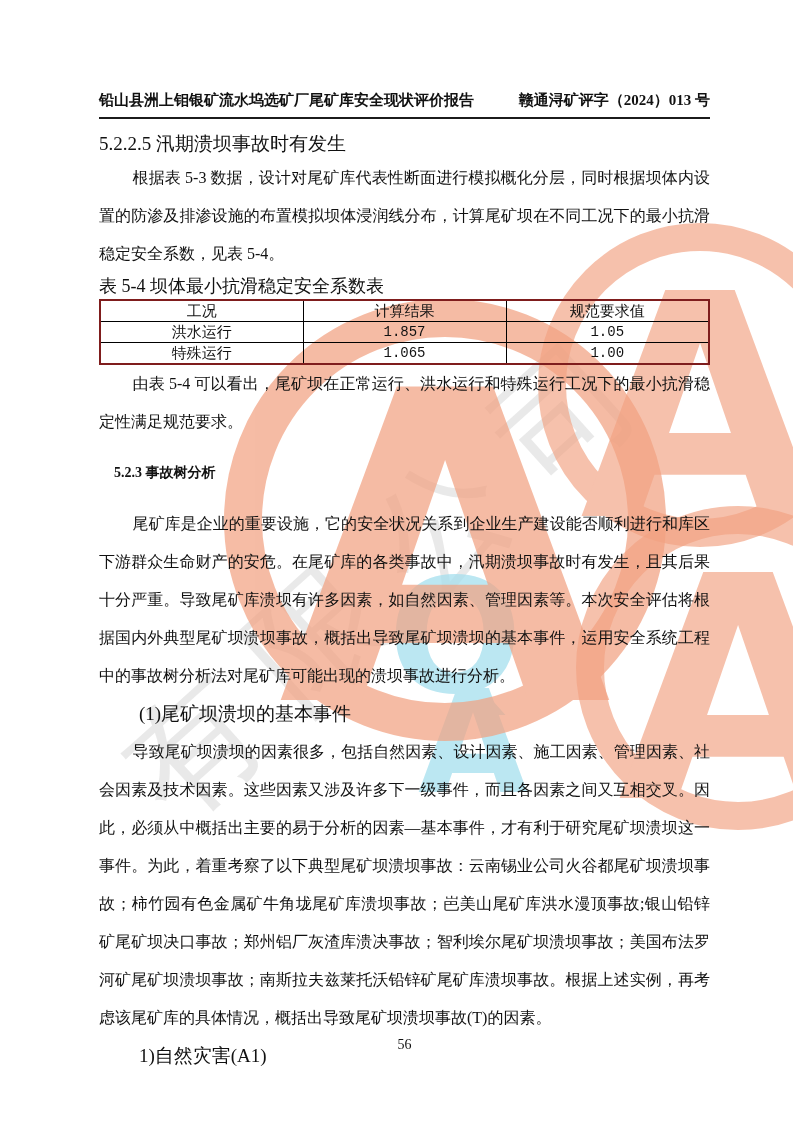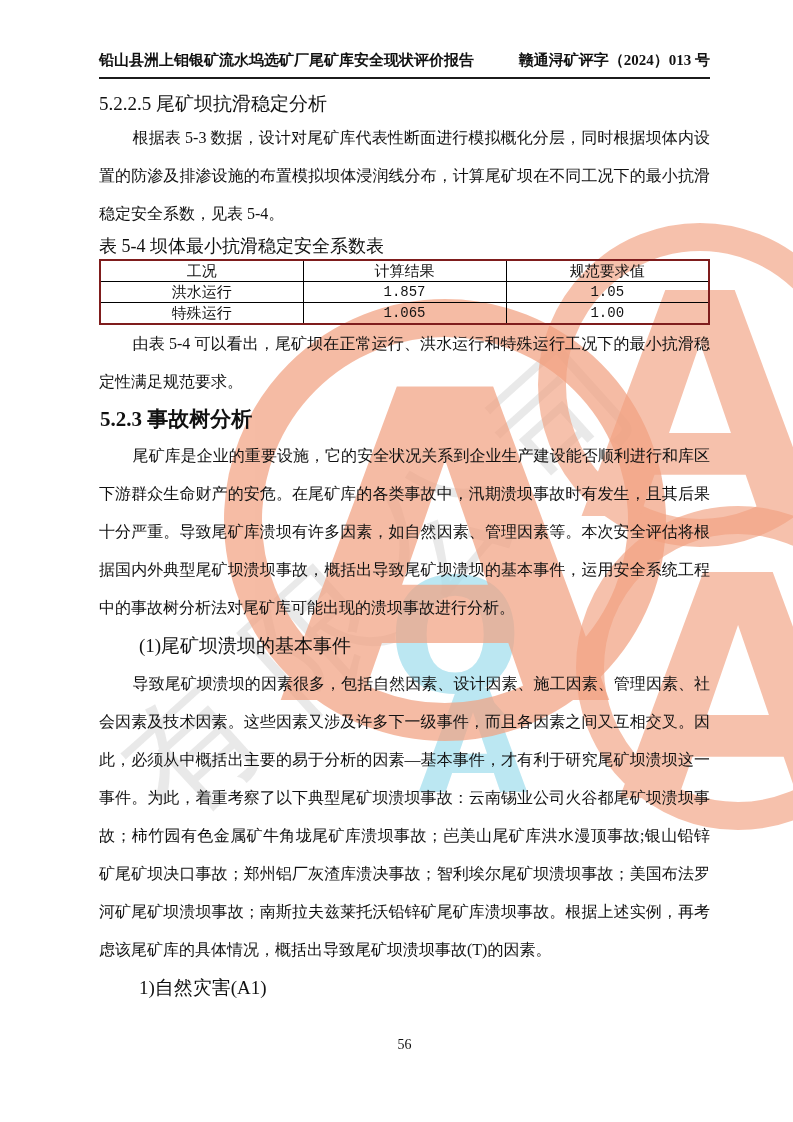--- a/index.html
+++ b/index.html
@@ -9,24 +9,24 @@
     font-family:"Liberation Serif","DejaVu Serif",serif; color:#111;
   }
   .watermark-layer { position:absolute; left:0; top:0; width:793px; height:1122px; z-index:1; pointer-events:none; }
   .content { position:relative; z-index:2; padding:50px 83px 0 99px; }
 
   .doc-header {
     display:flex; justify-content:space-between; align-items:flex-end;
     font-size:15px; font-weight:bold; line-height:20px;
     padding-bottom:7px; border-bottom:2px solid #1b1b1b;gap:37px;
   }
-  .doc-header .hdr-right { font-weight:bold; white-space:nowrap; }
+  .doc-header .hdr-right { font-weight:bold; white-space:nowrap;margin-top:40px; }
 
   .h4 { font-size:19px; font-weight:normal; line-height:30px; margin:10px 0 0 0; }
-  .h3 { font-size:21px; font-weight:bold;  line-height:34px; margin:1px; }
+  .h3 { font-size:14px; font-weight:bold;  line-height:34px; margin:15px; }
 
   .para {
     font-size:16px; line-height:38px; margin:0;
     text-align:justify; text-indent:2.1em;
     word-break:break-all;
   }
   .line { font-size:19px; line-height:38px; margin:0; text-indent:2.1em; }
 
   .tbl-caption { text-align:left; font-size:18px; line-height:26px; margin:0; }
 
@@ -75,21 +75,21 @@
     </g>
   </svg>
 
   <div class="content">
 
     <div class="doc-header">
       <span class="hdr-left">铅山县洲上钼银矿流水坞选矿厂尾矿库安全现状评价报告</span>
       <span class="hdr-right">赣通浔矿评字（2024）013 号</span>
     </div>
 
-    <p class="h4">5.2.2.5 尾矿坝抗滑稳定分析</p>
+    <p class="h4">5.2.2.5 汛期溃坝事故时有发生</p>
 
     <p class="para">根据表 5-3 数据，设计对尾矿库代表性断面进行模拟概化分层，同时根据坝体内设置的防渗及排渗设施的布置模拟坝体浸润线分布，计算尾矿坝在不同工况下的最小抗滑稳定安全系数，见表 5-4。</p>
 
     <p class="tbl-caption">表 5-4 坝体最小抗滑稳定安全系数表</p>
 
     <table class="data-table">
       <thead>
         <tr>
           <th>工况</th>
           <th>计算结果</th>

